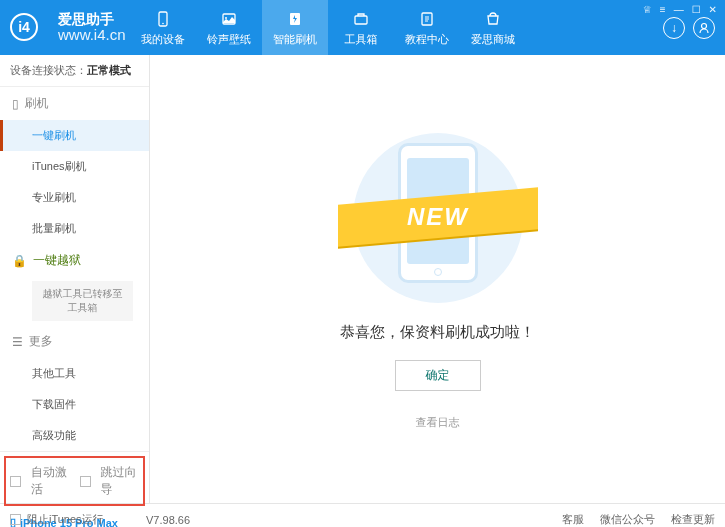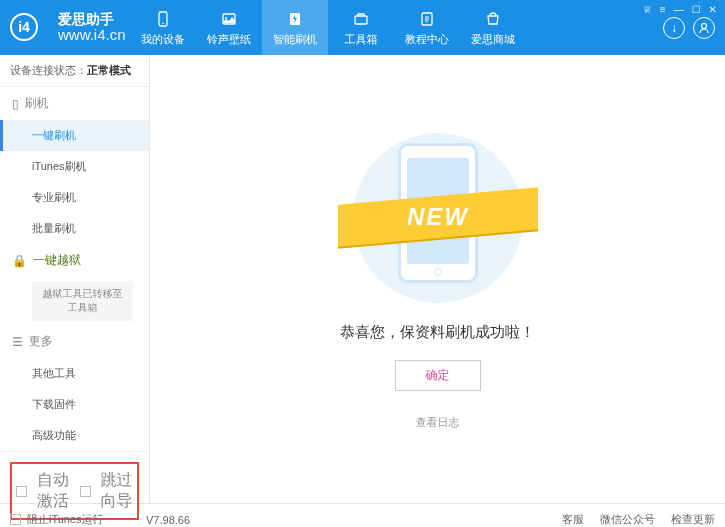--- a/index.html
+++ b/index.html
@@ -18,38 +18,38 @@
 .win-controls{position:absolute;top:4px;right:8px;display:flex;gap:8px;color:#fff;font-size:10px}
 .win-btn{cursor:pointer;opacity:.9}
 .circle-btn{width:22px;height:22px;border:1.5px solid #fff;border-radius:50%;display:flex;align-items:center;justify-content:center;cursor:pointer;font-size:12px}
 .body-area{display:flex;height:calc(100% - 55px - 24px)}
 .sidebar{width:150px;border-right:1px solid #e5e5e5;display:flex;flex-direction:column}
 .status-bar{padding:8px 10px;font-size:11px;color:#666;border-bottom:1px solid #eee}
 .status-value{color:#333;font-weight:bold}
 .side-section{padding:8px 12px;display:flex;align-items:center;gap:6px;color:#666;font-size:12px}
 .side-section.group{color:#888}
 .side-item{padding:8px 12px 8px 32px;font-size:11px;color:#555;cursor:pointer}
-.side-item.active{background:#e8f3fc;color:#1b8fe6;border-left:3px solid #3b82f6;padding-left:29px}
+.side-item.active{background:#e8f3fc;color:#1b8fe6;border-left:3px solid #c2410c;padding-left:29px}
 .side-item.boxed{background:#f5f5f5;margin:4px 16px 4px 32px;padding:6px 8px;font-size:10px;text-align:center;color:#888;line-height:1.4}
 .sidebar-bottom{margin-top:auto;border-top:1px solid #eee}
-.checkbox-row{border:2px solid #e74c3c;margin:10px;padding:6px 4px;display:flex;gap:10px;align-items:center;font-size:16px;color:#888}
+.checkbox-row{border:2px solid #e74c3c;margin:4px;padding:6px 4px;display:flex;gap:10px;align-items:center;font-size:12px;color:#888}
 .chk{width:11px;height:11px;border:1px solid #bbb;display:inline-block;flex-shrink:0}
 .device-info{padding:6px 10px;font-size:11px}
 .device-name{color:#1b8fe6;font-weight:bold;display:flex;align-items:center;gap:4px}
 .main{flex:1;display:flex;flex-direction:column;align-items:center;justify-content:center;position:relative}
 .illustration{position:relative;width:200px;height:180px;margin-bottom:15px}
 .bg-circle{position:absolute;width:170px;height:170px;background:#e8f3fc;border-radius:50%;top:5px;left:15px}
 .phone{position:absolute;width:80px;height:140px;background:#fff;border:3px solid #d0e6f7;border-radius:10px;top:15px;left:60px}
 .phone-screen{position:absolute;top:12px;left:6px;right:6px;bottom:16px;background:#d0e8fa;border-radius:3px}
 .phone-btn{position:absolute;bottom:4px;left:50%;transform:translateX(-50%);width:8px;height:8px;border:1.5px solid #d0e6f7;border-radius:50%}
 .ribbon{position:absolute;top:68px;left:0px;width:200px;height:42px;background:#ffcc33;transform:skewY(-5deg);display:flex;align-items:center;justify-content:center;box-shadow:0 2px 0 #e0a800}
 .ribbon::before,.ribbon::after{content:"";position:absolute;width:0;height:0;border:12px solid transparent}
 .ribbon-text{font-size:24px;font-weight:900;color:#fff;letter-spacing:2px;font-style:italic;transform:skewY(5deg)}
 .success-text{font-size:15px;color:#333;margin-bottom:18px}
-.ok-btn{padding:6px 30px;border:1px solid #ccc;background:#fff;cursor:pointer;font-size:12px;color:#ec4899}
+.ok-btn{padding:6px 30px;border:1px solid #ccc;background:#fff;cursor:pointer;font-size:12px;color:#0f766e}
 .view-log{margin-top:24px;font-size:11px;color:#999;cursor:pointer}
 .footer{height:32px;border-top:1px solid #e5e5e5;display:flex;align-items:center;padding:0 10px;font-size:11px;color:#666}
 .footer-left{display:flex;align-items:center;gap:6px}
 .footer-right{margin-left:auto;display:flex;gap:16px}
 .footer-link{cursor:pointer}
 .version{position:absolute;left:146px}
 .lock-icon{color:#ccc}
 svg{display:block}
 </style>
 </head>

